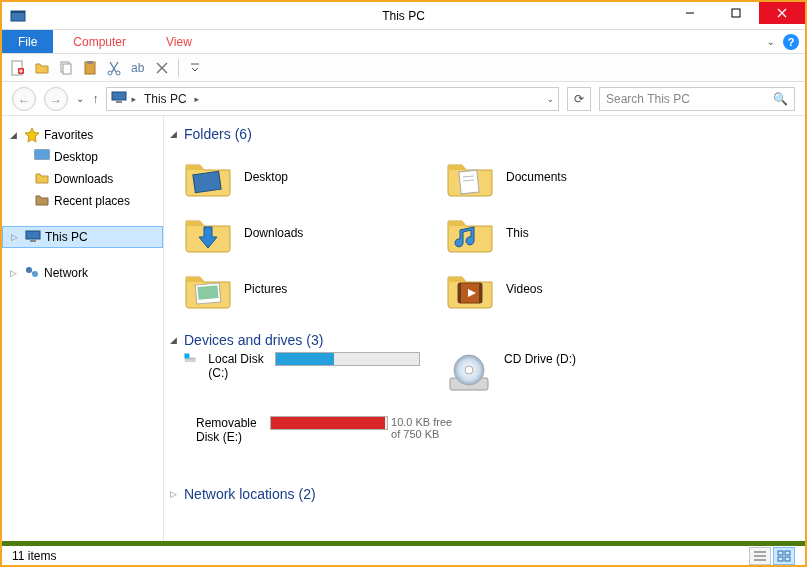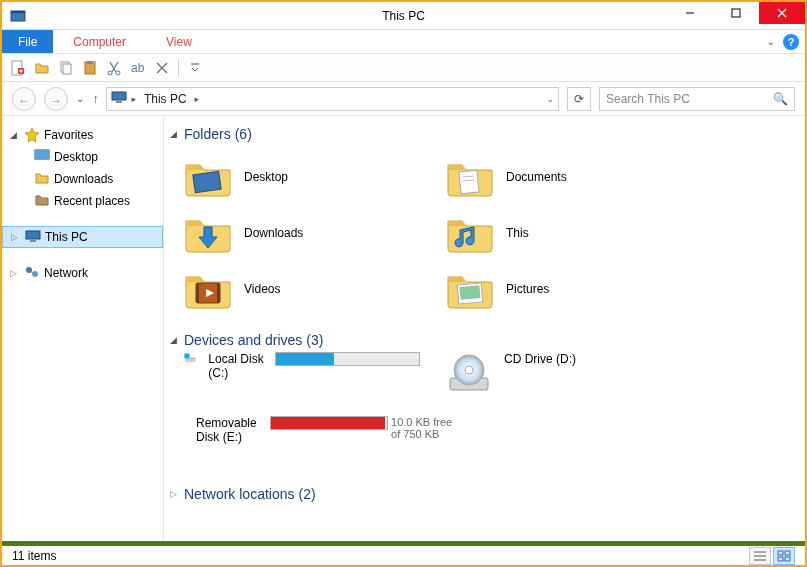--- a/index.html
+++ b/index.html
@@ -288,38 +288,38 @@
                 <path d="M28 14v14a4 4 0 1 1-3-4V17l-8 2v11a4 4 0 1 1-3-4V17l14-3z" fill="#3b8fd6" stroke="#1a558a"></path>
               </svg>
           </span>
           <span>This</span>
         </div>
         <div class="folder-item">
           <span class="folder-icon">
             <svg viewBox="0 0 48 40">
                 <path d="M2 8h14l4 5h26v23a3 3 0 0 1-3 3H5a3 3 0 0 1-3-3z" fill="#f5d36f" stroke="#caa43e"></path>
                 <path d="M2 8h14l4 5H2z" fill="#e8be4d"></path>
+                <rect x="12" y="15" width="24" height="19" fill="#fff" stroke="#aaa" transform="rotate(-5 24 24)"></rect>
+                <rect x="14" y="17" width="20" height="13" fill="#8bc9a3" transform="rotate(-5 24 24)"></rect>
+              </svg>
+          </span>
+          <span>Pictures</span>
+        </div>
+        <div class="folder-item">
+          <span class="folder-icon">
+            <svg viewBox="0 0 48 40">
+                <path d="M2 8h14l4 5h26v23a3 3 0 0 1-3 3H5a3 3 0 0 1-3-3z" fill="#f5d36f" stroke="#caa43e"></path>
+                <path d="M2 8h14l4 5H2z" fill="#e8be4d"></path>
                 <rect x="12" y="14" width="24" height="20" fill="#b85c1e" stroke="#7a3a10" rx="2"></rect>
                 <rect x="12" y="14" width="3" height="20" fill="#6b3c19"></rect>
                 <rect x="33" y="14" width="3" height="20" fill="#6b3c19"></rect>
                 <path d="M22 20l8 4-8 4z" fill="#fff"></path>
               </svg>
           </span>
           <span>Videos</span>
-        </div>
-        <div class="folder-item">
-          <span class="folder-icon">
-            <svg viewBox="0 0 48 40">
-                <path d="M2 8h14l4 5h26v23a3 3 0 0 1-3 3H5a3 3 0 0 1-3-3z" fill="#f5d36f" stroke="#caa43e"></path>
-                <path d="M2 8h14l4 5H2z" fill="#e8be4d"></path>
-                <rect x="12" y="15" width="24" height="19" fill="#fff" stroke="#aaa" transform="rotate(-5 24 24)"></rect>
-                <rect x="14" y="17" width="20" height="13" fill="#8bc9a3" transform="rotate(-5 24 24)"></rect>
-              </svg>
-          </span>
-          <span>Pictures</span>
         </div>
       </div>
 
       <div class="section-head">
         <span class="tree-exp">◢</span>
         <span class="label">Devices and drives</span>
         <span class="label">(3)</span>
       </div>
       <div class="drives-row" style="padding-bottom:8px;">
         <div class="drive-item">

